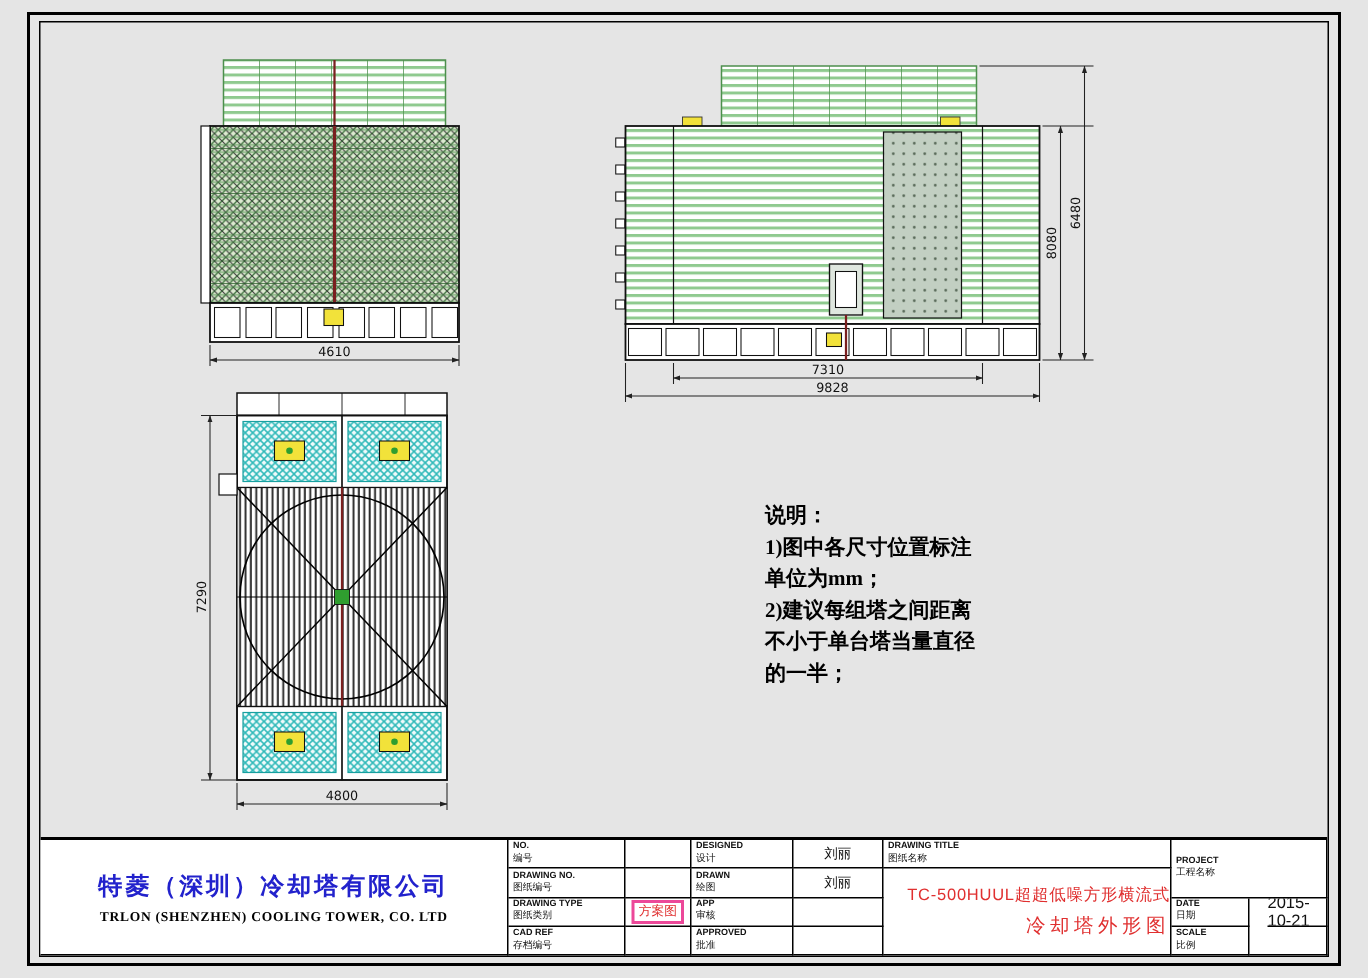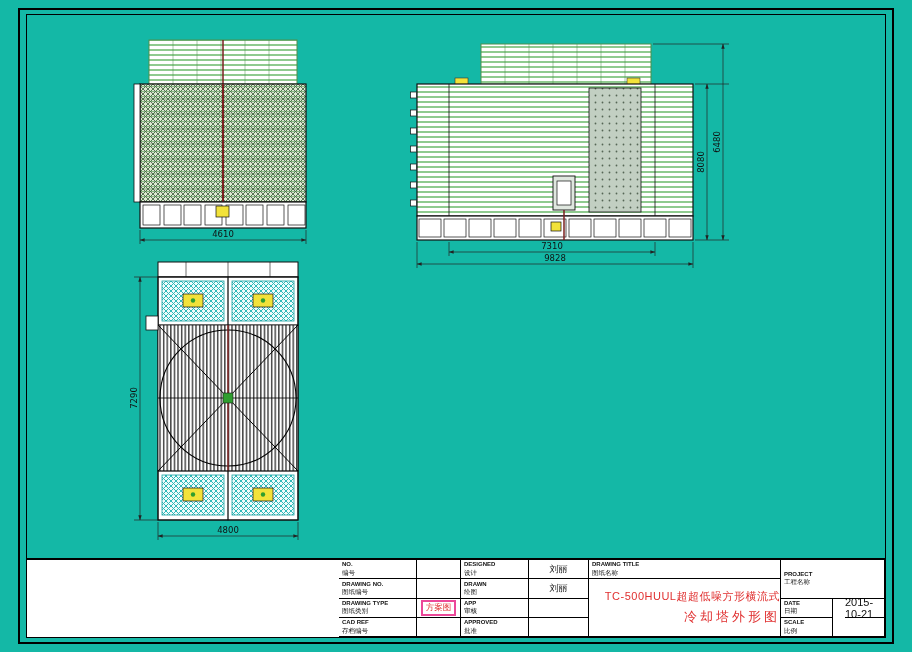--- a/index.html
+++ b/index.html
@@ -1,16 +1,16 @@
 <!DOCTYPE html>
 <html><head>
 <meta charset="utf-8">
 <style>
   html,body{margin:0;padding:0;background:#fff;}
-  .sheet{position:relative;width:912px;height:652px;background:#14b8a6;overflow:hidden;
+  .sheet{position:relative;width:912px;height:652px;background:#e5e5e5;overflow:hidden;
          font-family:"Liberation Sans",sans-serif;color:#111;}
   .frame-outer{position:absolute;left:18px;top:8px;width:876px;height:636px;border:2px solid #000;box-sizing:border-box;}
   .frame-inner{position:absolute;left:26px;top:14px;width:860px;height:624px;border:1px solid #000;box-sizing:border-box;}
   .view{position:absolute;}
   .dim{font-family:"DejaVu Sans",sans-serif;font-size:8.5px;fill:#111;}
   .logo{font-family:"DejaVu Sans",sans-serif;font-size:6px;fill:#3355cc;font-style:italic;}
   .notes{position:absolute;left:510px;top:334px;width:240px;
          font-family:"Liberation Serif",serif;font-size:14px;font-weight:600;line-height:1.5;color:#000;}
   
   .tb{position:absolute;left:27px;top:558px;width:858px;height:79px;display:grid;
@@ -246,22 +246,34 @@
       <text x="11" y="142" text-anchor="middle" class="dim" transform="rotate(-90 11 142)">7290</text>
     </g>
     <g>
       <line x1="32" y1="266" x2="32" y2="284" stroke="#222" stroke-width="0.7"></line>
       <line x1="172" y1="266" x2="172" y2="284" stroke="#222" stroke-width="0.7"></line>
       <line x1="32" y1="280" x2="172" y2="280" stroke="#222" stroke-width="0.7" marker-start="url(#arS)" marker-end="url(#arE)"></line>
       <text x="102" y="277" text-anchor="middle" class="dim">4800</text>
     </g>
   </svg>
 
+  <div class="notes">
+    <div>说明：</div>
+    <div>1)图中各尺寸位置标注</div>
+    <div>单位为mm；</div>
+    <div>2)建议每组塔之间距离</div>
+    <div>不小于单台塔当量直径</div>
+    <div>的一半；</div>
+  </div>
 
   <div class="tb">
+    <div class="c-company">
+      <div class="company-cn">特菱（深圳）冷却塔有限公司</div>
+      <div class="company-en">TRLON (SHENZHEN) COOLING TOWER, CO. LTD</div>
+    </div>
 
     <div class="lbl c-no">
       <span class="en">NO.</span>
       <span class="cn">编号</span>
     </div>
     <div class="lbl c-dno">
       <span class="en">DRAWING NO.</span>
       <span class="cn">图纸编号</span>
     </div>
     <div class="lbl c-dtype">

